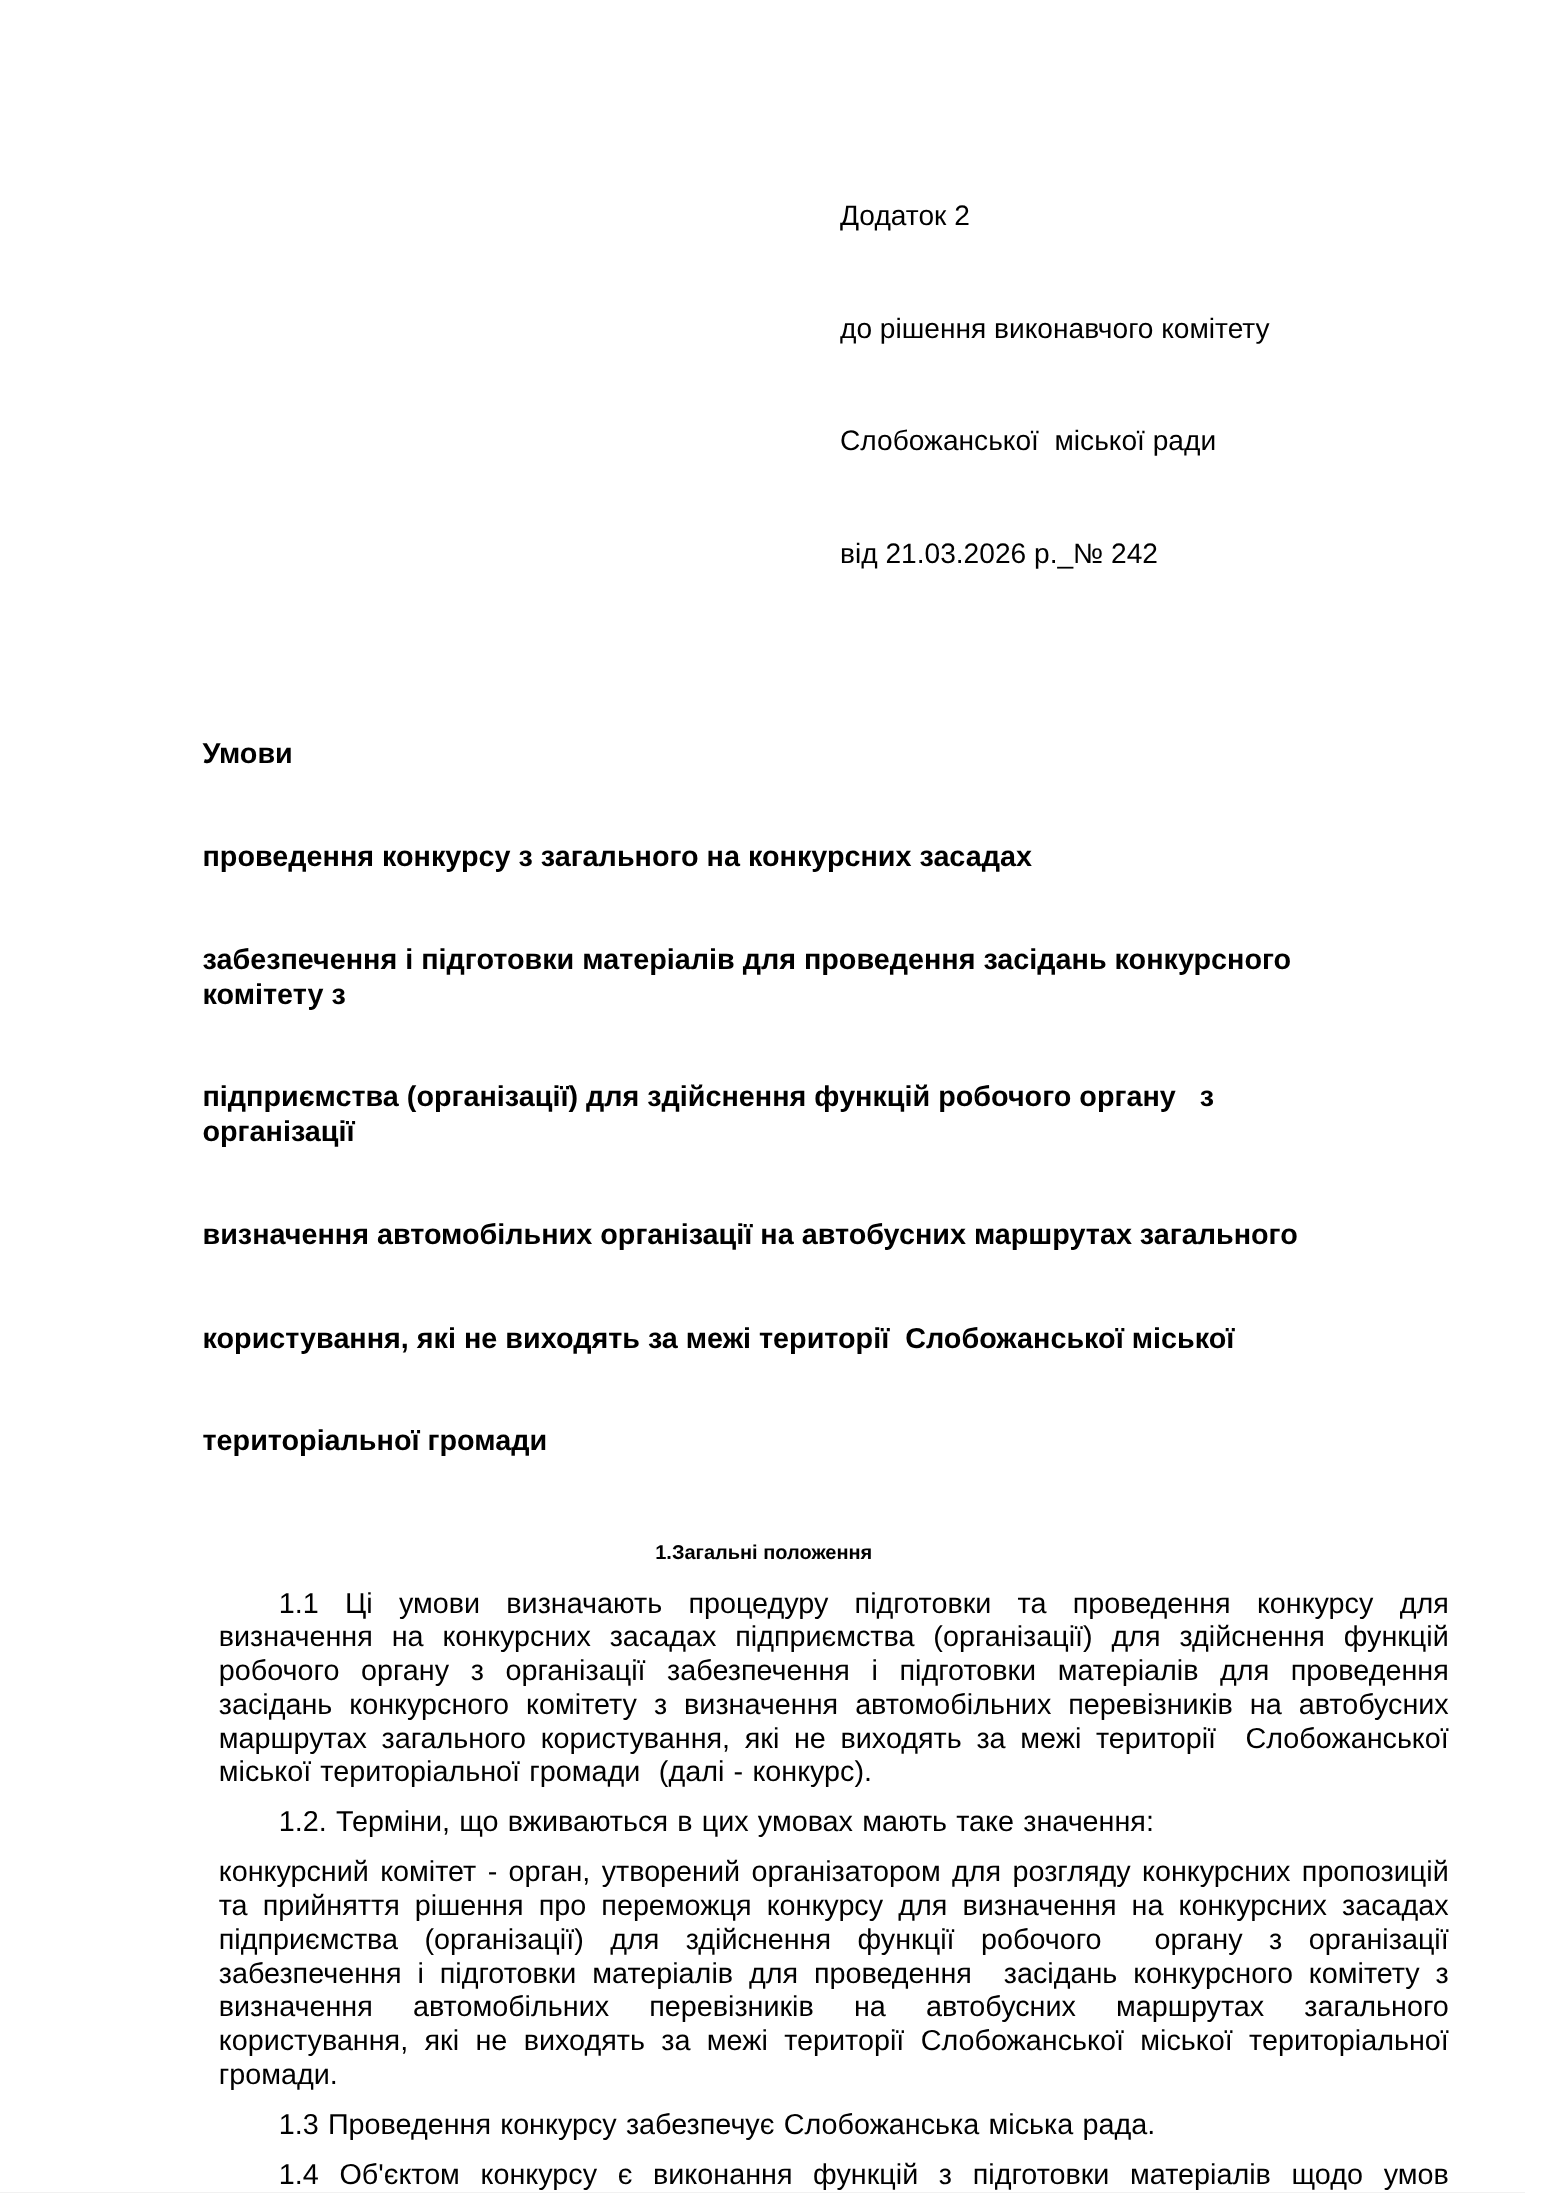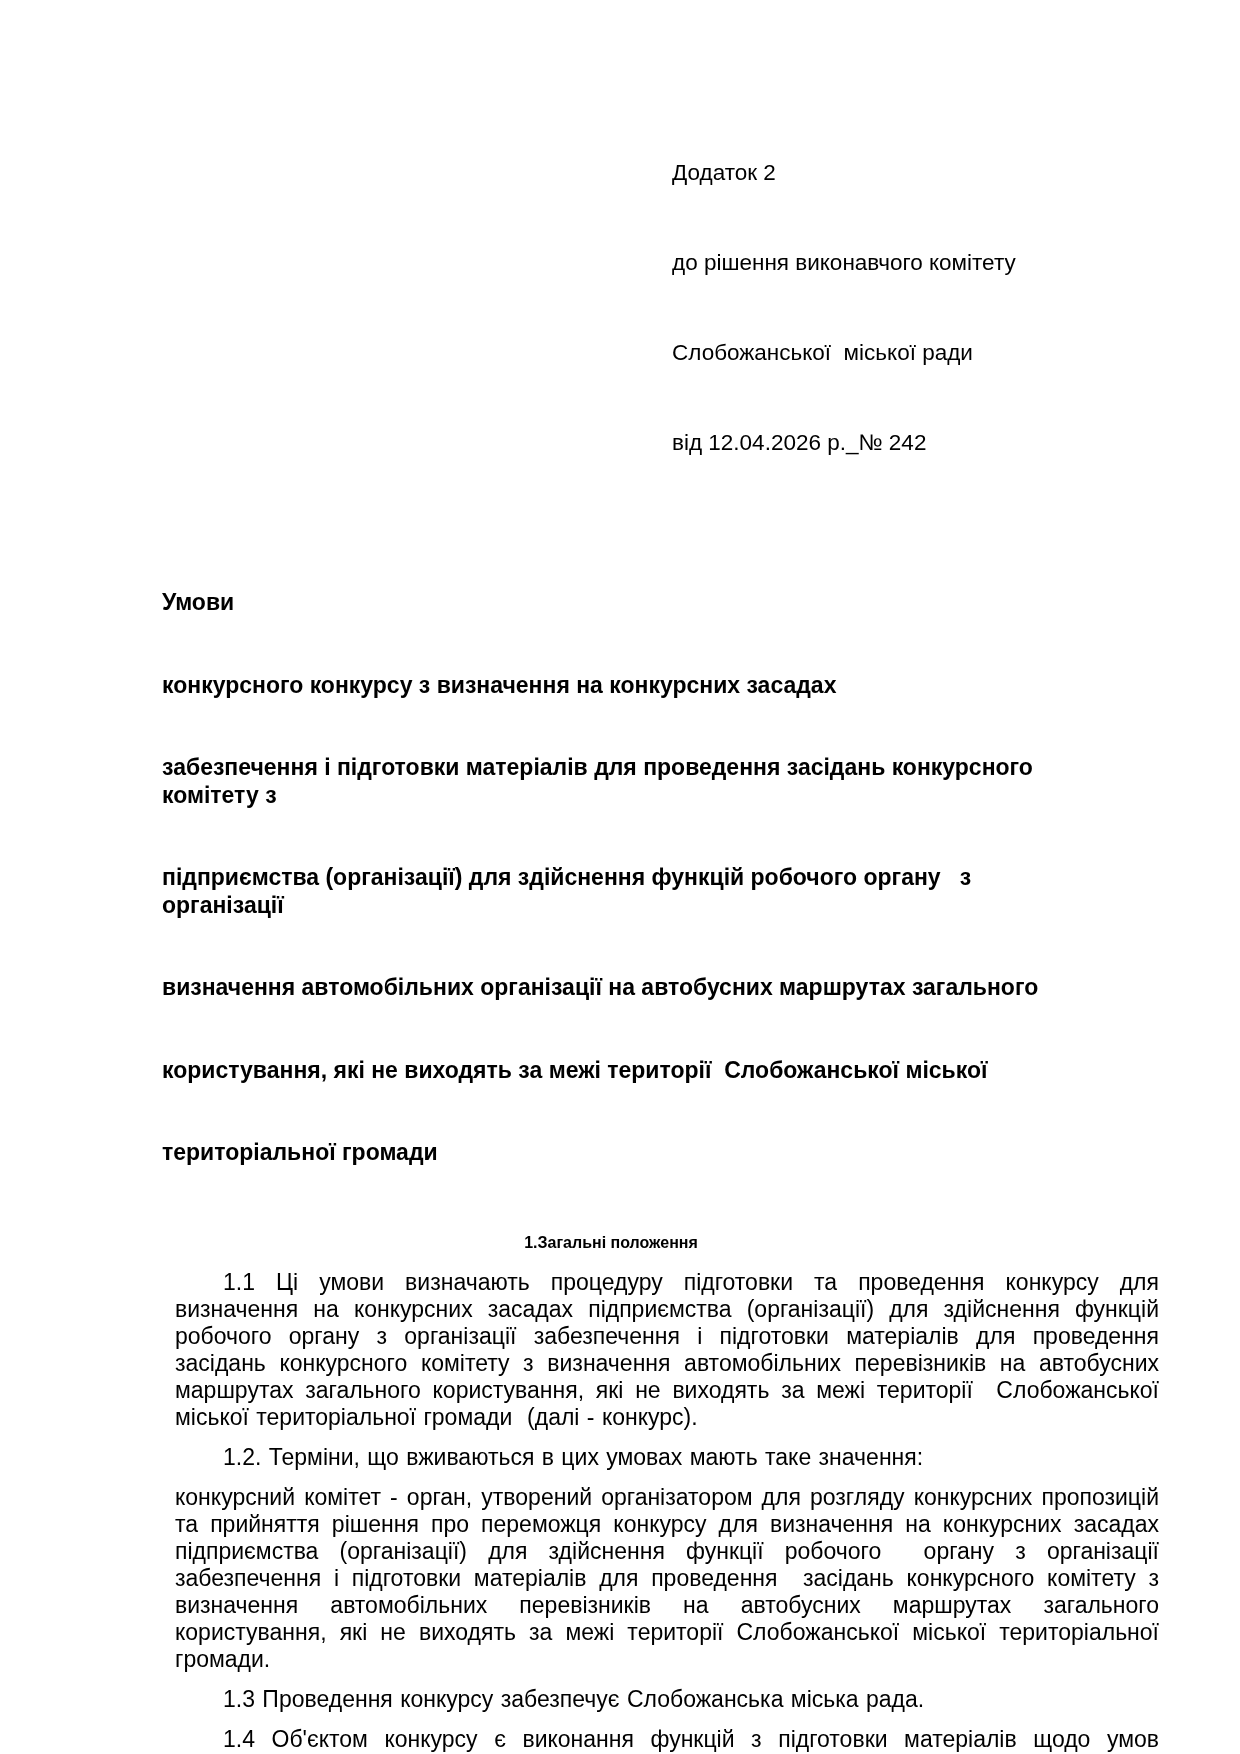--- a/index.html
+++ b/index.html
@@ -51,26 +51,26 @@
 </style>
 </head>
 <body>
 
 <div class="page">
 
   <div class="header-block">
     <div>Додаток 2</div>
     <div>до рішення виконавчого комітету</div>
     <div>Слобожанської&nbsp; міської ради</div>
-    <div>від 12.04.2026 р._№ 242</div>
+    <div>від 21.03.2026 р._№ 242</div>
   </div>
 
   <div class="title-block">
     <div>Умови</div>
-    <div>конкурсного конкурсу з визначення на конкурсних засадах</div>
+    <div>проведення конкурсу з загального на конкурсних засадах</div>
     <div>забезпечення і підготовки матеріалів для проведення засідань конкурсного комітету з</div>
     <div>підприємства (організації) для здійснення функцій робочого органу&nbsp;&nbsp; з організації</div>
     <div>визначення автомобільних організації на автобусних маршрутах загального</div>
     <div>користування, які не виходять за межі території&nbsp; Слобожанської міської</div>
     <div>територіальної громади</div>
   </div>
 
   <div class="section-heading">1.Загальні положення</div>
 
   <div class="body-text">

